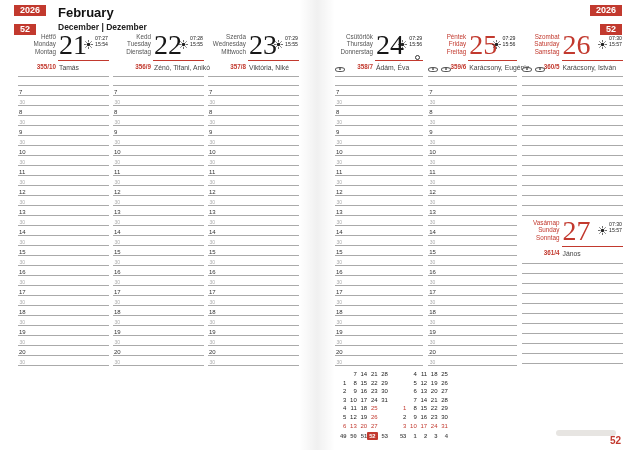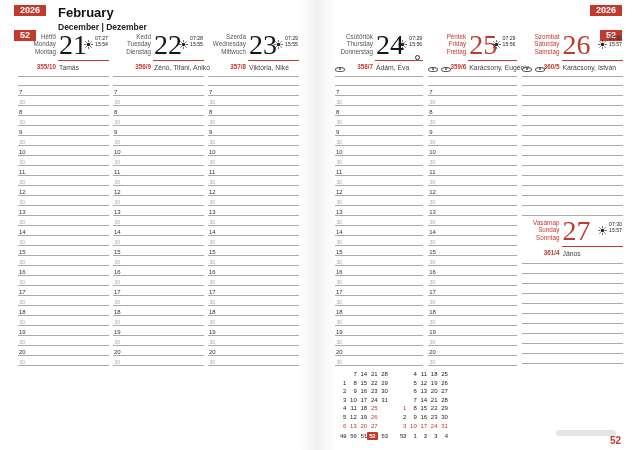--- a/index.html
+++ b/index.html
@@ -3,21 +3,21 @@
 <meta charset="utf-8">
 <style>
   * { margin:0; padding:0; box-sizing:border-box; }
   body { background:#ccc; font-family:"Liberation Sans", sans-serif; }
   .sheet { position:relative; width:636px; height:450px; background:#ffffff; overflow:hidden;
            font-family:"Liberation Sans", sans-serif; }
   .gutter { position:absolute; left:299px; top:0; width:36px; height:450px;
             background:linear-gradient(90deg, rgba(0,0,0,0) 0%, rgba(0,0,0,0.06) 50%, rgba(0,0,0,0) 100%); }
 
   
-  .corner { position:absolute; top:5px; display:flex; flex-direction:column; gap:14px; }
+  .corner { position:absolute; top:5px; display:flex; flex-direction:column; gap:8px; }
   .corner.tl { left:14px; align-items:flex-start; }
   .corner.tr { right:14px; align-items:flex-end; }
   .cbox { background:#c2392e; color:#fff; font-weight:bold; font-size:9px; line-height:11px;
           padding:0 4px; text-align:center; }
   .cbox.yr { width:32px; }
   .cbox.wk { width:22px; }
 
   .month-header { position:absolute; left:58px; top:5px; }
   .month-title { font-size:13px; font-weight:bold; color:#111; }
   .month-sub { font-size:8.5px; font-weight:bold; color:#222; margin-top:2px; }

